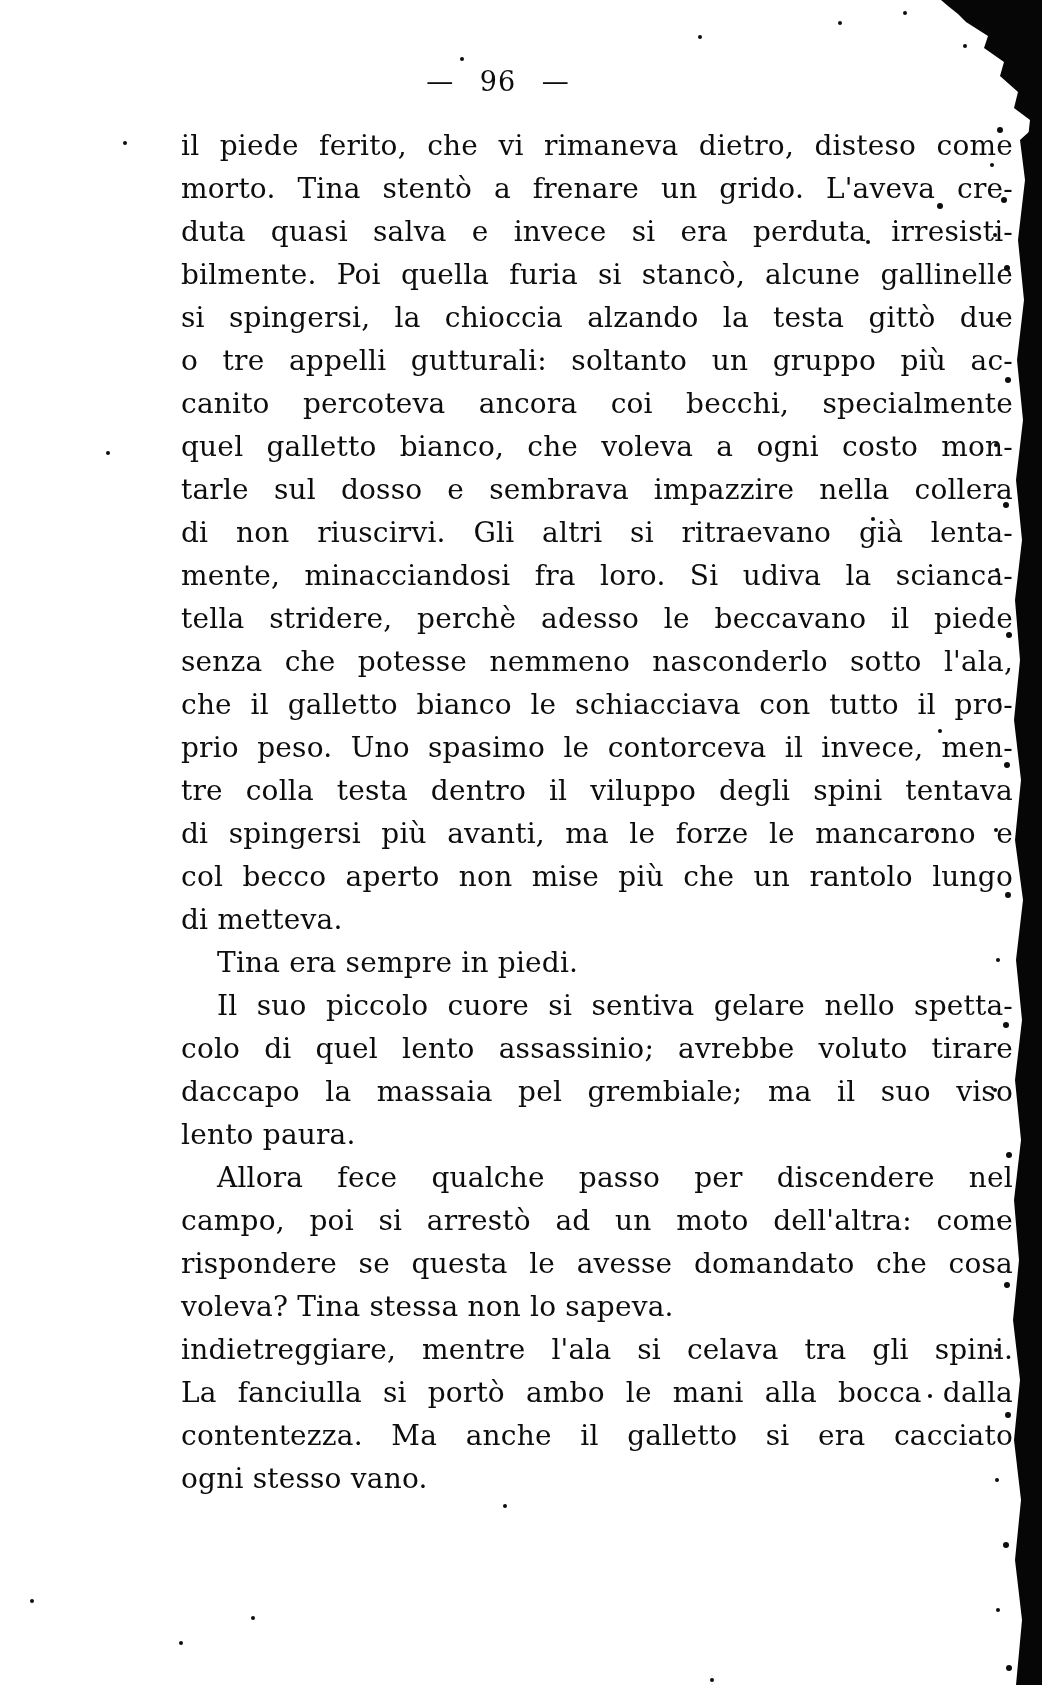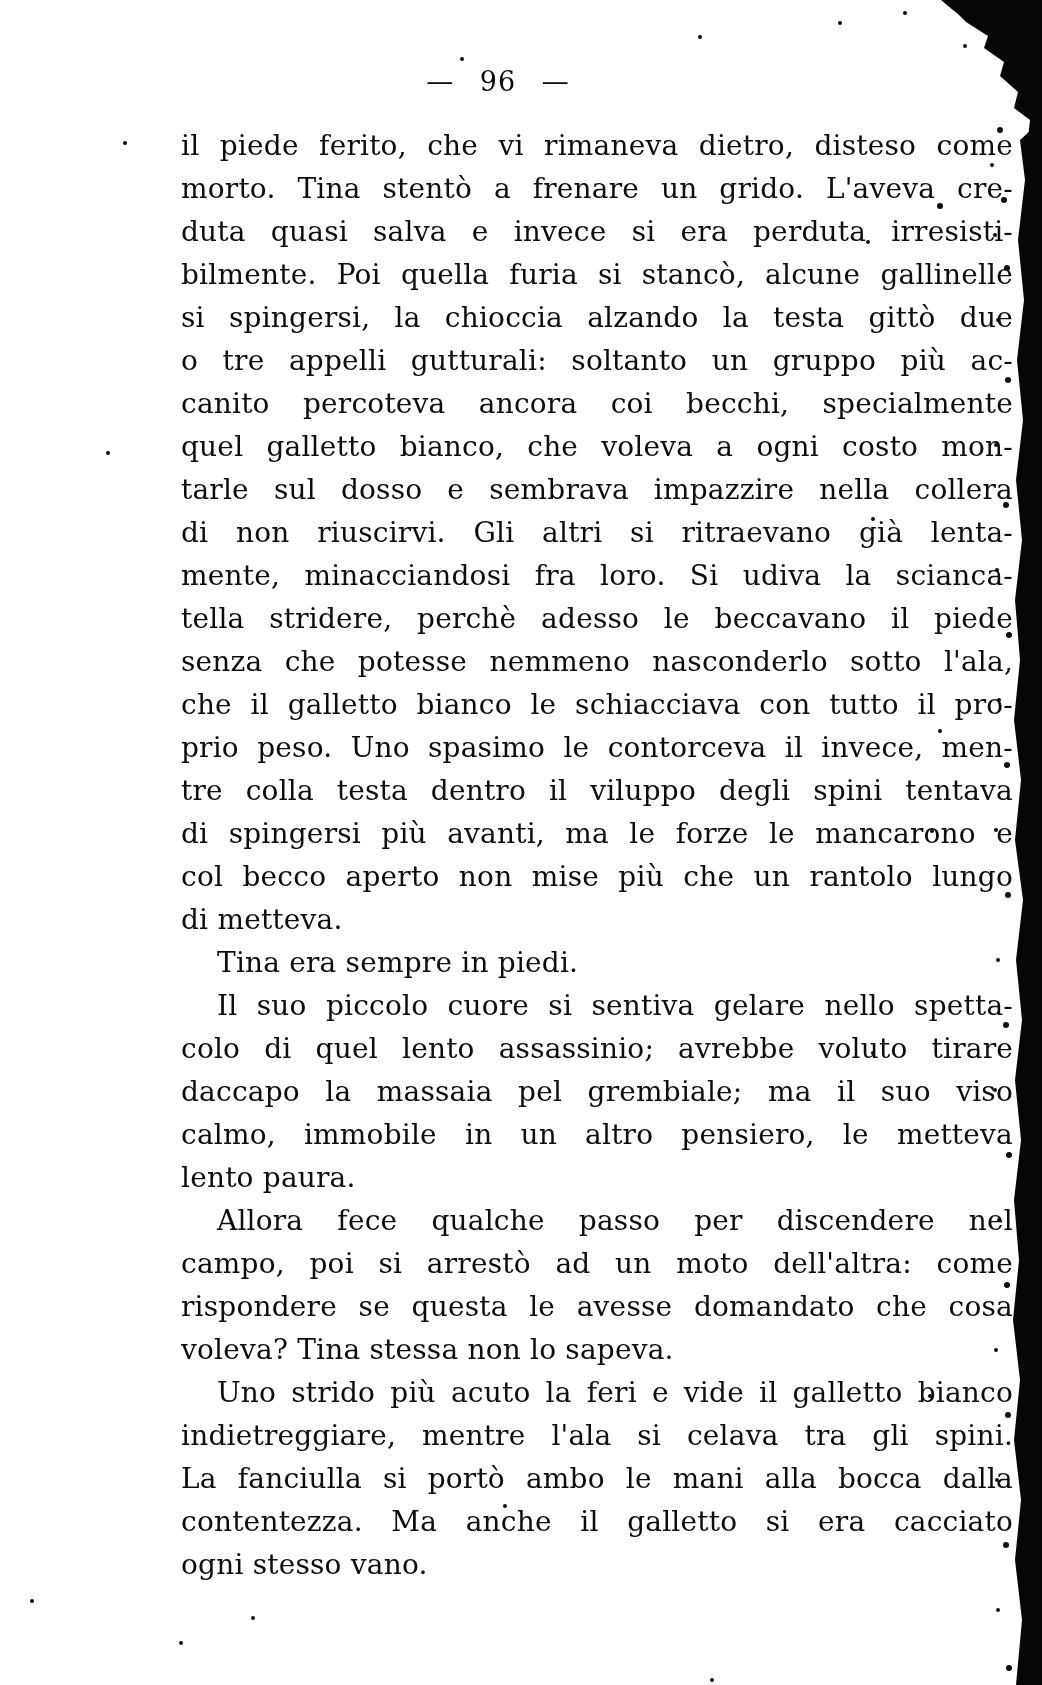--- a/index.html
+++ b/index.html
@@ -83,27 +83,25 @@
       <div class="line">che il galletto bianco le schiacciava con tutto il pro-</div>
       <div class="line">prio peso. Uno spasimo le contorceva il invece, men-</div>
       <div class="line">tre colla testa dentro il viluppo degli spini tentava</div>
       <div class="line">di spingersi più avanti, ma le forze le mancarono e</div>
       <div class="line">col becco aperto non mise più che un rantolo lungo</div>
       <div class="line end">di metteva.</div>
       <div class="line indent end">Tina era sempre in piedi.</div>
       <div class="line indent">Il suo piccolo cuore si sentiva gelare nello spetta-</div>
       <div class="line">colo di quel lento assassinio; avrebbe voluto tirare</div>
       <div class="line">daccapo la massaia pel grembiale; ma il suo viso</div>
-      <div class="line">calmo, immobile in un altro pensiero, le metteva</div>
       <div class="line end">lento paura.</div>
       <div class="line indent">Allora fece qualche passo per discendere nel</div>
       <div class="line">campo, poi si arrestò ad un moto dell'altra: come</div>
       <div class="line">rispondere se questa le avesse domandato che cosa</div>
       <div class="line end">voleva? Tina stessa non lo sapeva.</div>
-      <div class="line indent">Uno strido più acuto la feri e vide il galletto bianco</div>
       <div class="line">indietreggiare, mentre l'ala si celava tra gli spini.</div>
       <div class="line">La fanciulla si portò ambo le mani alla bocca dalla</div>
       <div class="line">contentezza. Ma anche il galletto si era cacciato</div>
       <div class="line end">ogni stesso vano.</div>
     </div>
 
   <svg class="artifacts" width="1042" height="1685" viewBox="0 0 1042 1685">
     <polygon fill="#060606" points="941,0 1042,0 1042,148 1028,138 1030,120 1014,108 1018,92 1000,76 1004,62 984,48 988,36 966,22 958,14 948,6"></polygon>
     <polygon fill="#060606" points="1042,120 1020,140 1025,180 1018,240 1024,300 1017,360 1023,420 1016,480 1022,540 1015,600 1020,660 1014,720 1021,780 1015,840 1023,900 1016,960 1022,1020 1015,1080 1021,1140 1014,1200 1019,1260 1013,1320 1020,1380 1014,1440 1021,1500 1015,1560 1022,1620 1016,1685 1042,1685"></polygon>
     <g fill="#0d0d0d">

